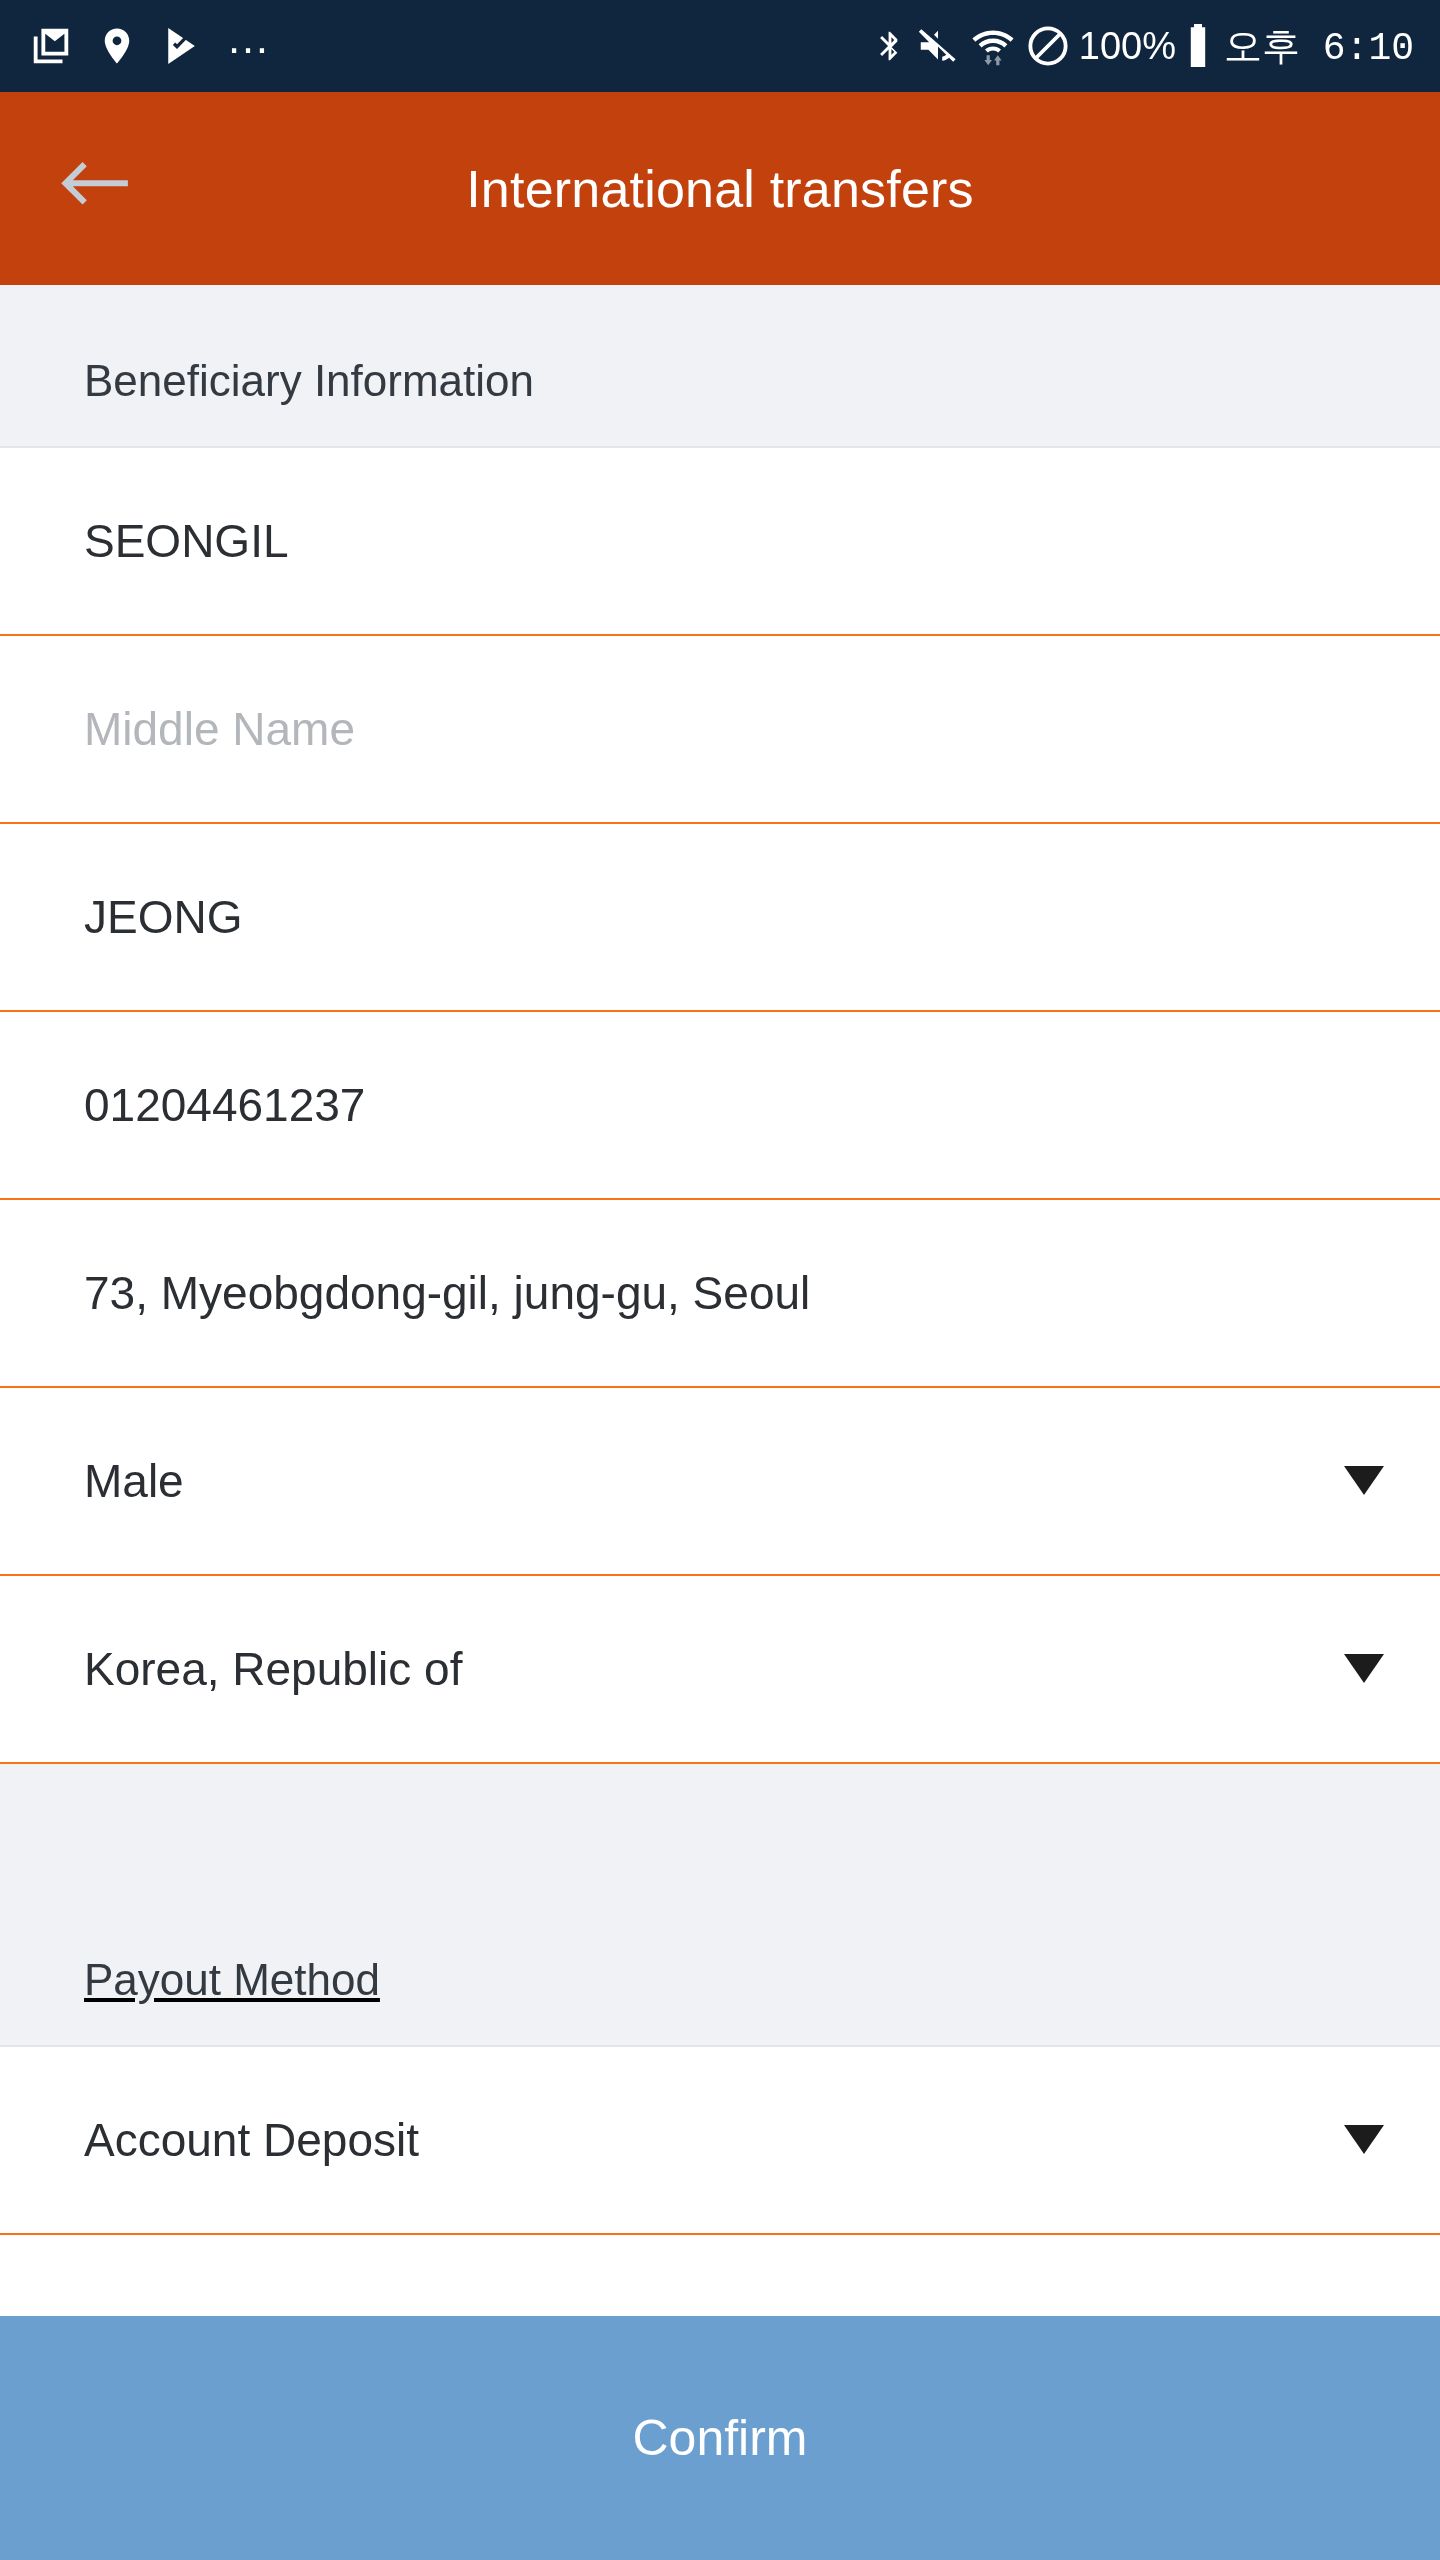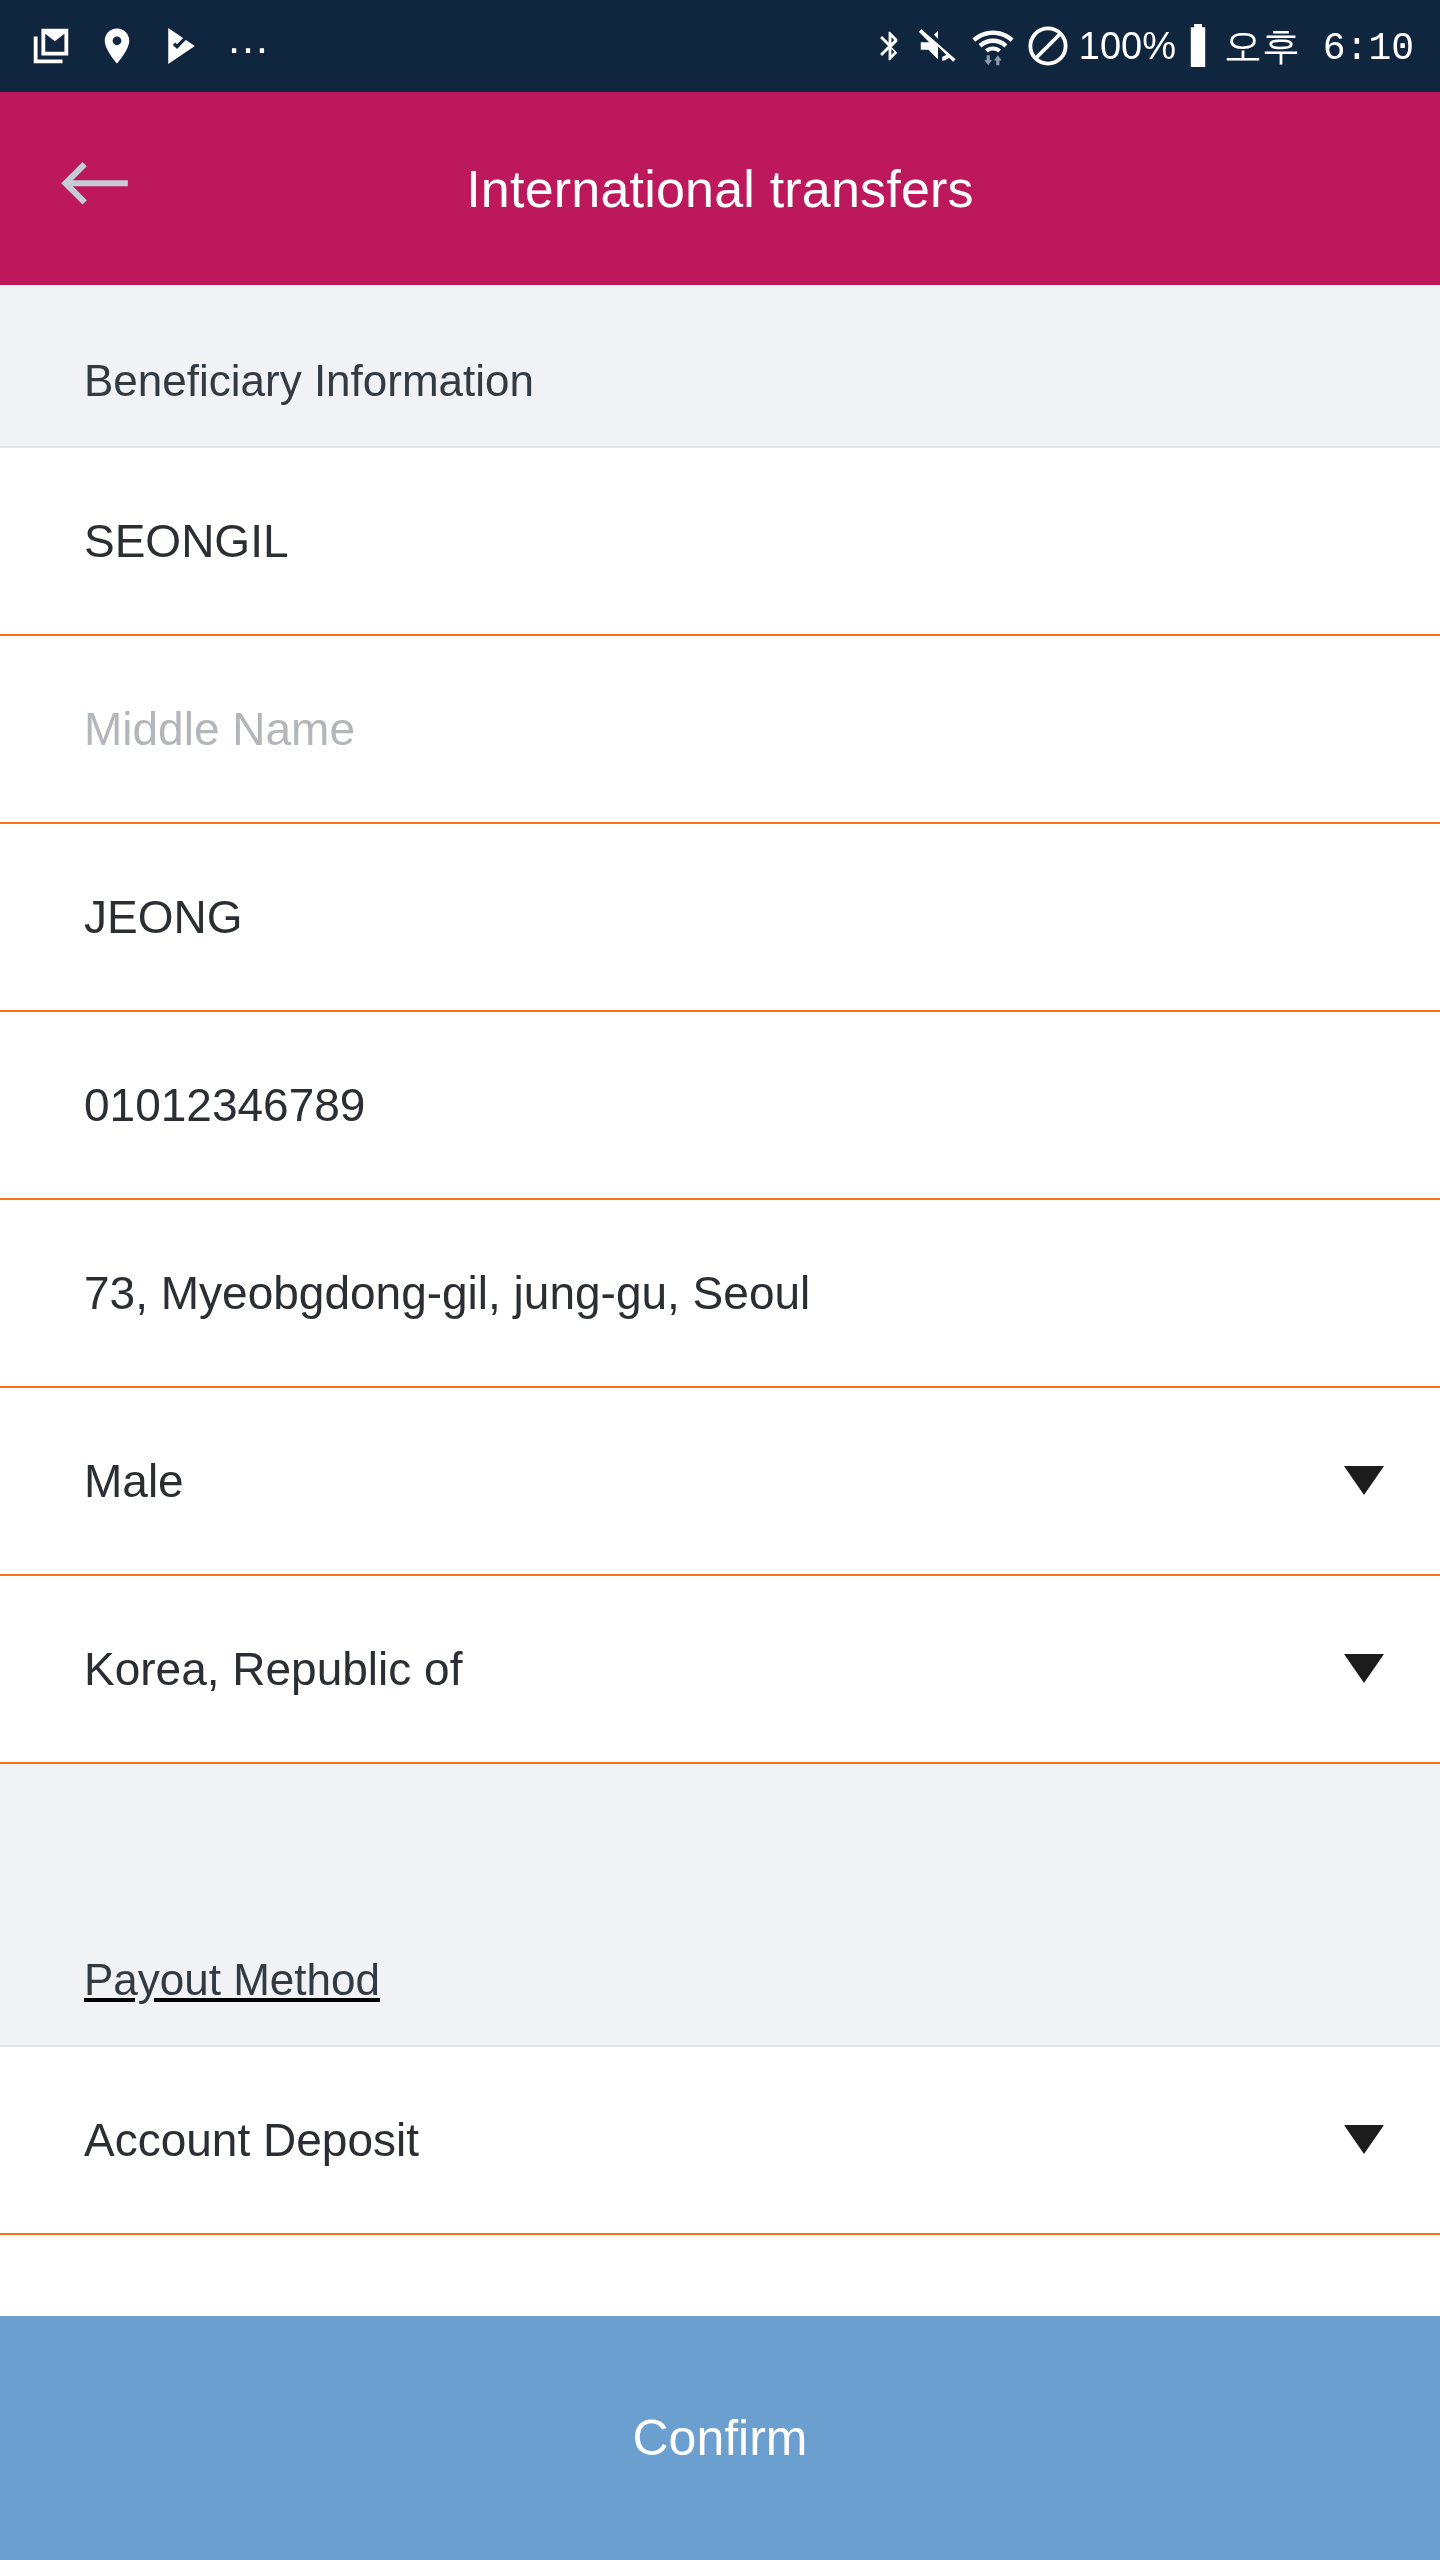--- a/index.html
+++ b/index.html
@@ -68,21 +68,21 @@
     color: #ffffff;
     font-size: 38px;
     font-family: Liberation Mono, monospace;
     white-space: nowrap;
     margin-left: 4px;
   }
 
   
   .app-bar {
     height: 193px;
-    background: #be185d;
+    background: #c2410c;
     display: flex;
     align-items: center;
     position: relative;
     flex: 0 0 auto;
   }
   .back-btn {
     position: absolute;
     left: 48px;
     top: 50%;
     transform: translateY(-50%);
@@ -274,21 +274,21 @@
 
     <div class="field-row">
       <span class="field-value placeholder">Middle Name</span>
     </div>
 
     <div class="field-row">
       <span class="field-value">JEONG</span>
     </div>
 
     <div class="field-row">
-      <span class="field-value">01012346789</span>
+      <span class="field-value">01204461237</span>
     </div>
 
     <div class="field-row">
       <span class="field-value">73, Myeobgdong-gil, jung-gu, Seoul</span>
     </div>
 
     <div class="field-row">
       <span class="field-value">Male</span>
       <span class="caret">
         <svg width="40" height="30" viewBox="0 0 20 15">

